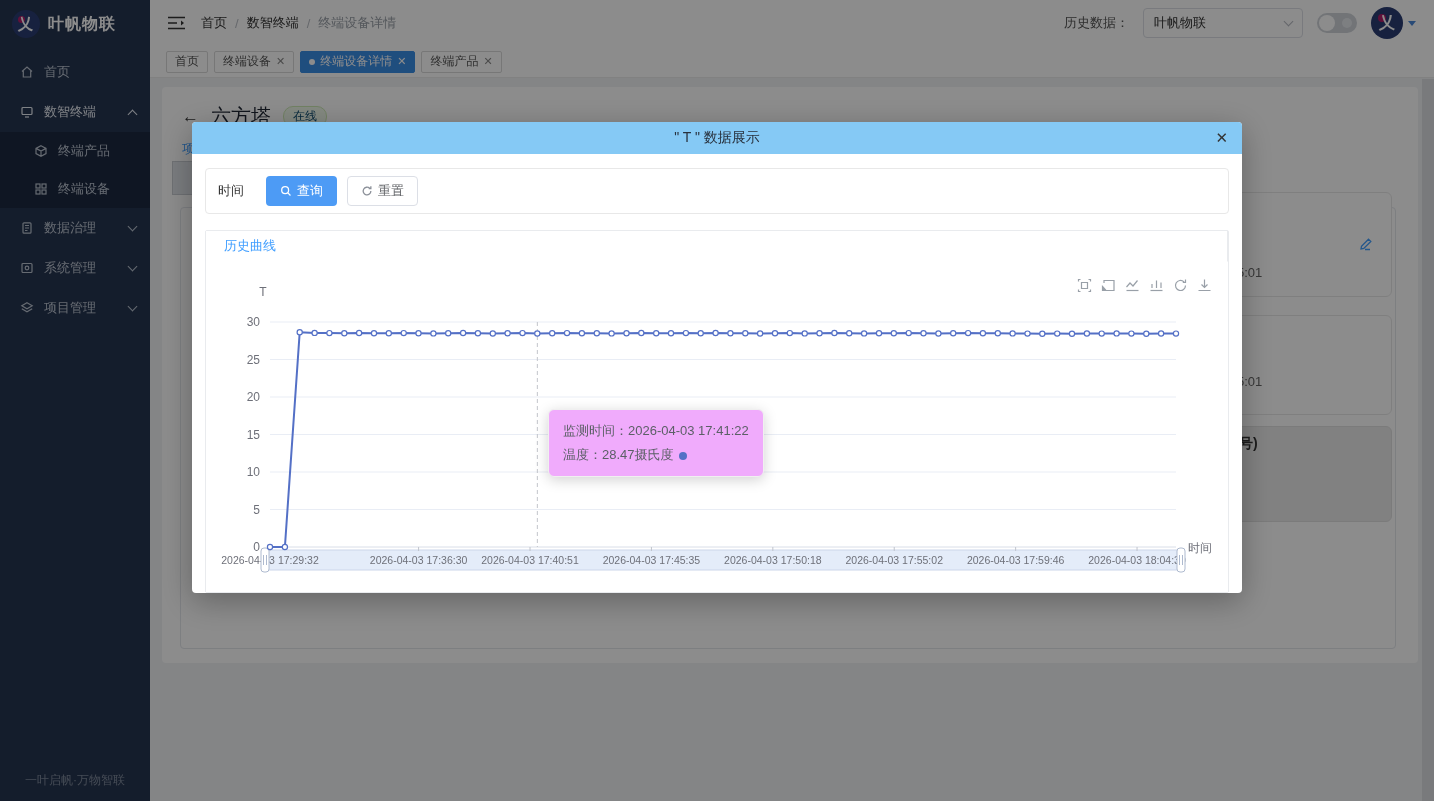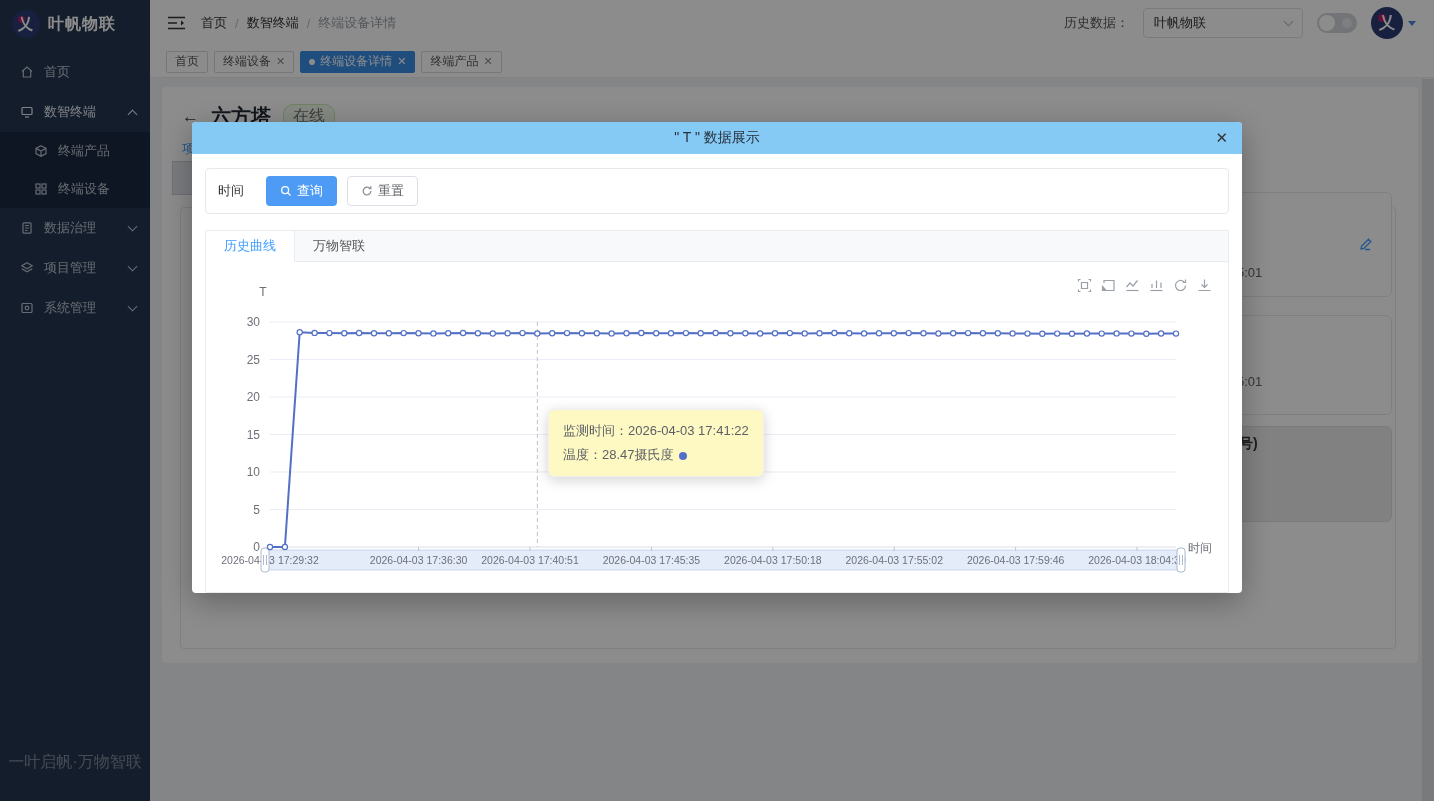--- a/index.html
+++ b/index.html
@@ -16,21 +16,21 @@
   .brand { color:#fff; font-size:16px; font-weight:bold; letter-spacing:1px; }
   .menu { margin-top:4px; }
   .m-item { height:40px; display:flex; align-items:center; padding:0 14px 0 20px; color:#bac3d0; cursor:pointer; }
   .m-item .mi-ic { width:14px; height:14px; margin-right:10px; flex:0 0 auto; display:inline-flex; }
   .m-item .mi-label { flex:1; font-size:13px; white-space:nowrap; }
   .m-item.open { color:#e8edf5; }
   .m-sub { background:#1d2940; }
   .m-sub .m-item { padding-left:34px; height:38px; }
   .chev { width:7px; height:7px; border-right:1.3px solid currentColor; border-bottom:1.3px solid currentColor; transform:rotate(45deg); margin-top:-3px; }
   .chev.up { transform:rotate(-135deg); margin-top:4px; }
-  .slogan { position:absolute; bottom:28px; width:100%; text-align:center; color:#7e8a9c; font-size:16px; }
+  .slogan { position:absolute; bottom:12px; width:100%; text-align:center; color:#7e8a9c; font-size:12px; }
 
   
   .topbar { position:absolute; left:150px; top:0; right:0; height:46px; background:#fff; display:flex; align-items:center; padding:0 18px; z-index:1; }
   .burger { width:17px; height:14px; margin-right:16px; display:inline-flex; cursor:pointer; }
   .crumb { display:flex; align-items:center; gap:8px; font-size:13px; }
   .crumb .sep { color:#b9bdc4; }
   .crumb .last { color:#9aa0a8; }
   .top-right { margin-left:auto; display:flex; align-items:center; gap:14px; }
   .proj-label { color:#555; }
   .proj-select { width:160px; height:30px; border:1px solid #dcdfe6; border-radius:4px; background:#fff; display:flex; align-items:center; padding:0 10px; color:#333; cursor:pointer; }
@@ -51,22 +51,22 @@
   .ptab.active { background:#3a8ee6; border-color:#3a8ee6; color:#fff; }
   .ptab.active .x { color:#fff; }
   .ptab .dot { width:6px; height:6px; border-radius:50%; background:#fff; }
 
   
   .content { position:absolute; left:150px; top:79px; right:0; bottom:0; background:#f0f2f5; }
   .scroll-rail { position:absolute; right:0; top:0; bottom:0; width:12px; background:#dcdee2; }
   .page-card { position:absolute; left:12px; top:8px; right:16px; height:576px; background:#fff; border-radius:4px; }
   .title-row { display:flex; align-items:center; padding:16px 20px 6px 20px; gap:12px; }
   .back-arr { font-size:17px; color:#333; cursor:pointer; }
-  .page-title { font-size:20px; font-weight:bold; color:#1f2633; }
-  .badge-online { font-size:16px; color:#737373; background:#f0f9eb; border:1px solid #cdeab4; border-radius:10px; padding:1px 9px; }
+  .page-title { font-size:20px; font-weight:normal; color:#1f2633; }
+  .badge-online { font-size:12px; color:#0c4a6e; background:#f0f9eb; border:1px solid #cdeab4; border-radius:10px; padding:1px 9px; }
   .proj-link { margin:4px 0 0 20px; color:#409eff; font-size:13px; display:inline-block; }
   .frag-box { position:absolute; left:10px; top:74px; width:30px; height:34px; background:#dfe3e8; border:1px solid #c8ccd2; }
   .inner-box { position:absolute; left:18px; top:120px; right:22px; bottom:14px; border:1px solid #e4e7ec; border-radius:4px; }
   .bg-card { position:absolute; width:172px; background:#fff; border:1px solid #e8e8e8; border-radius:6px; }
   .bg-card.c1 { right:26px; top:105px; height:105px; }
   .bg-card.c2 { right:26px; top:228px; height:100px; }
   .bg-card.c3 { right:26px; top:339px; height:96px; background:#ececec; border-color:#e0e0e0; }
   .bg-time { position:absolute; left:16px; color:#666; font-size:13px; }
   .bg-frag-title { position:absolute; left:18px; top:8px; font-weight:bold; font-size:14px; color:#333; }
   .pencil { position:absolute; right:18px; top:44px; width:14px; height:14px; color:#409eff; }
@@ -82,29 +82,29 @@
   .filter-box { border:1px solid #e8e8e8; border-radius:4px; height:46px; display:flex; align-items:center; padding:0 12px; margin-bottom:16px; }
   .f-label { color:#333; margin-right:10px; }
   .f-select { width:166px; height:30px; border:1px solid #dcdfe6; border-radius:4px; display:flex; align-items:center; padding:0 10px; color:#606266; cursor:pointer; }
   .f-select .chev { color:#b6bac2; margin-left:auto; }
   .btn { height:30px; display:inline-flex; align-items:center; gap:5px; padding:0 13px; border-radius:4px; font-size:13px; cursor:pointer; border:1px solid transparent; }
   .btn.primary { background:#4d9bf5; color:#fff; margin-left:12px; }
   .btn.plain { background:#fff; color:#606266; border-color:#dcdfe6; margin-left:10px; }
   .btn svg { width:12px; height:12px; }
 
   .hist-block { border:1px solid #e9ebee; border-radius:2px; }
-  .hist-tabs { display:flex; background:#f8f9fb; border-bottom:1px solid #e9ebee; height:31px; }
+  .hist-tabs { display:flex; background:#f8f9fb; border-bottom:1px solid #e9ebee; height:31px;flex-direction:column; }
   .h-tab { padding:0 18px; line-height:30px; font-size:13px; color:#555; cursor:pointer; }
   .h-tab.active { background:#fff; color:#409eff; border-right:1px solid #e9ebee; border-bottom:1px solid #fff; margin-bottom:-1px; }
 
   .chart-wrap { position:relative; height:330px; background:#fff; }
   .chart-wrap svg.main { position:absolute; left:0; top:0; }
   .toolbox { position:absolute; right:16px; top:16px; display:flex; gap:9px; z-index:2; }
   .tb-ic { width:15px; height:15px; color:#99a0a8; cursor:pointer; display:inline-flex; }
-  .tooltip { position:absolute; left:342px; top:147px; background:#fef9c3; border:1px solid #f0f0f0; border-radius:6px; box-shadow:0 3px 14px rgba(0,0,0,0.18); padding:9px 14px; font-size:13px; color:#5b5f66; line-height:1.85; z-index:3; white-space:nowrap; }
+  .tooltip { position:absolute; left:342px; top:147px; background:#f0abfc; border:1px solid #f0f0f0; border-radius:6px; box-shadow:0 3px 14px rgba(0,0,0,0.18); padding:9px 14px; font-size:13px; color:#5b5f66; line-height:1.85; z-index:3; white-space:nowrap; }
   .tooltip .t-dot { display:inline-block; width:8px; height:8px; border-radius:50%; background:#5470c6; margin-left:5px; vertical-align:middle; }
 
   .modal-foot { text-align:center; padding:18px 0 16px 0; }
   .btn-close { display:inline-block; border:1px solid #d9d9d9; border-radius:4px; background:#fff; color:#444; font-size:13px; padding:6px 16px; cursor:pointer; }
 </style>
 </head>
 <body>
 
 <aside class="sidebar">
   <div class="logo-row">
@@ -160,34 +160,34 @@
             <rect x="3" y="1.8" width="8" height="10.4" rx="1"></rect>
             <path d="M5 4.5h4M5 7h4M5 9.5h2.5"></path>
           </svg>
         </span>
       <span class="mi-label">数据治理</span>
       <span class="chev"></span>
     </div>
     <div class="m-item">
       <span class="mi-ic">
           <svg viewBox="0 0 14 14" fill="none" stroke="currentColor" stroke-width="1.2">
-            <path d="M7 1.8l5.2 3-5.2 3-5.2-3zM1.8 7.8 7 10.8l5.2-3"></path>
-          </svg>
-        </span>
-      <span class="mi-label">项目管理</span>
+            <rect x="2" y="2.5" width="10" height="9" rx="1"></rect>
+            <circle cx="7" cy="7" r="1.8"></circle>
+          </svg>
+        </span>
+      <span class="mi-label">系统管理</span>
       <span class="chev"></span>
     </div>
     <div class="m-item">
       <span class="mi-ic">
           <svg viewBox="0 0 14 14" fill="none" stroke="currentColor" stroke-width="1.2">
-            <rect x="2" y="2.5" width="10" height="9" rx="1"></rect>
-            <circle cx="7" cy="7" r="1.8"></circle>
-          </svg>
-        </span>
-      <span class="mi-label">系统管理</span>
+            <path d="M7 1.8l5.2 3-5.2 3-5.2-3zM1.8 7.8 7 10.8l5.2-3"></path>
+          </svg>
+        </span>
+      <span class="mi-label">项目管理</span>
       <span class="chev"></span>
     </div>
   </nav>
   <div class="slogan">一叶启帆·万物智联</div>
 </aside>
 
 <header class="topbar">
   <span class="burger">
       <svg viewBox="0 0 17 14" fill="none" stroke="#333" stroke-width="1.6">
         <path d="M0 1.5h17M0 7h9M0 12.5h17"></path>

